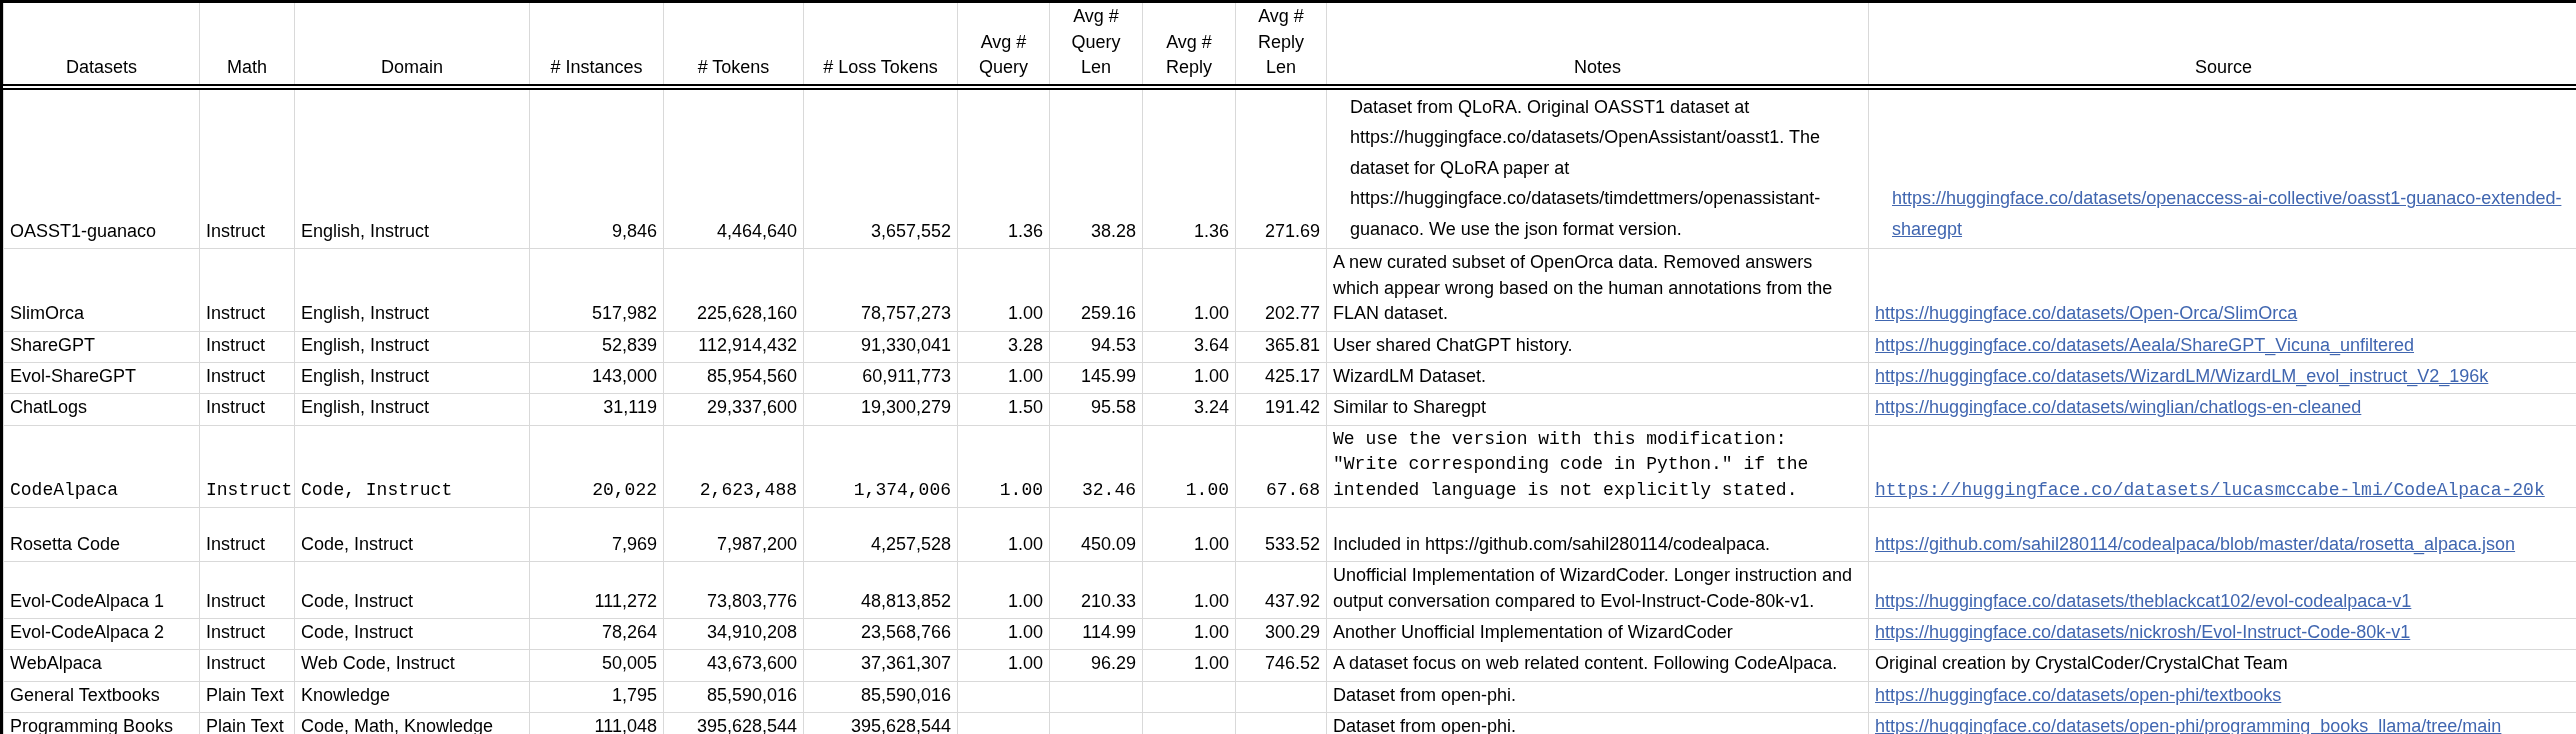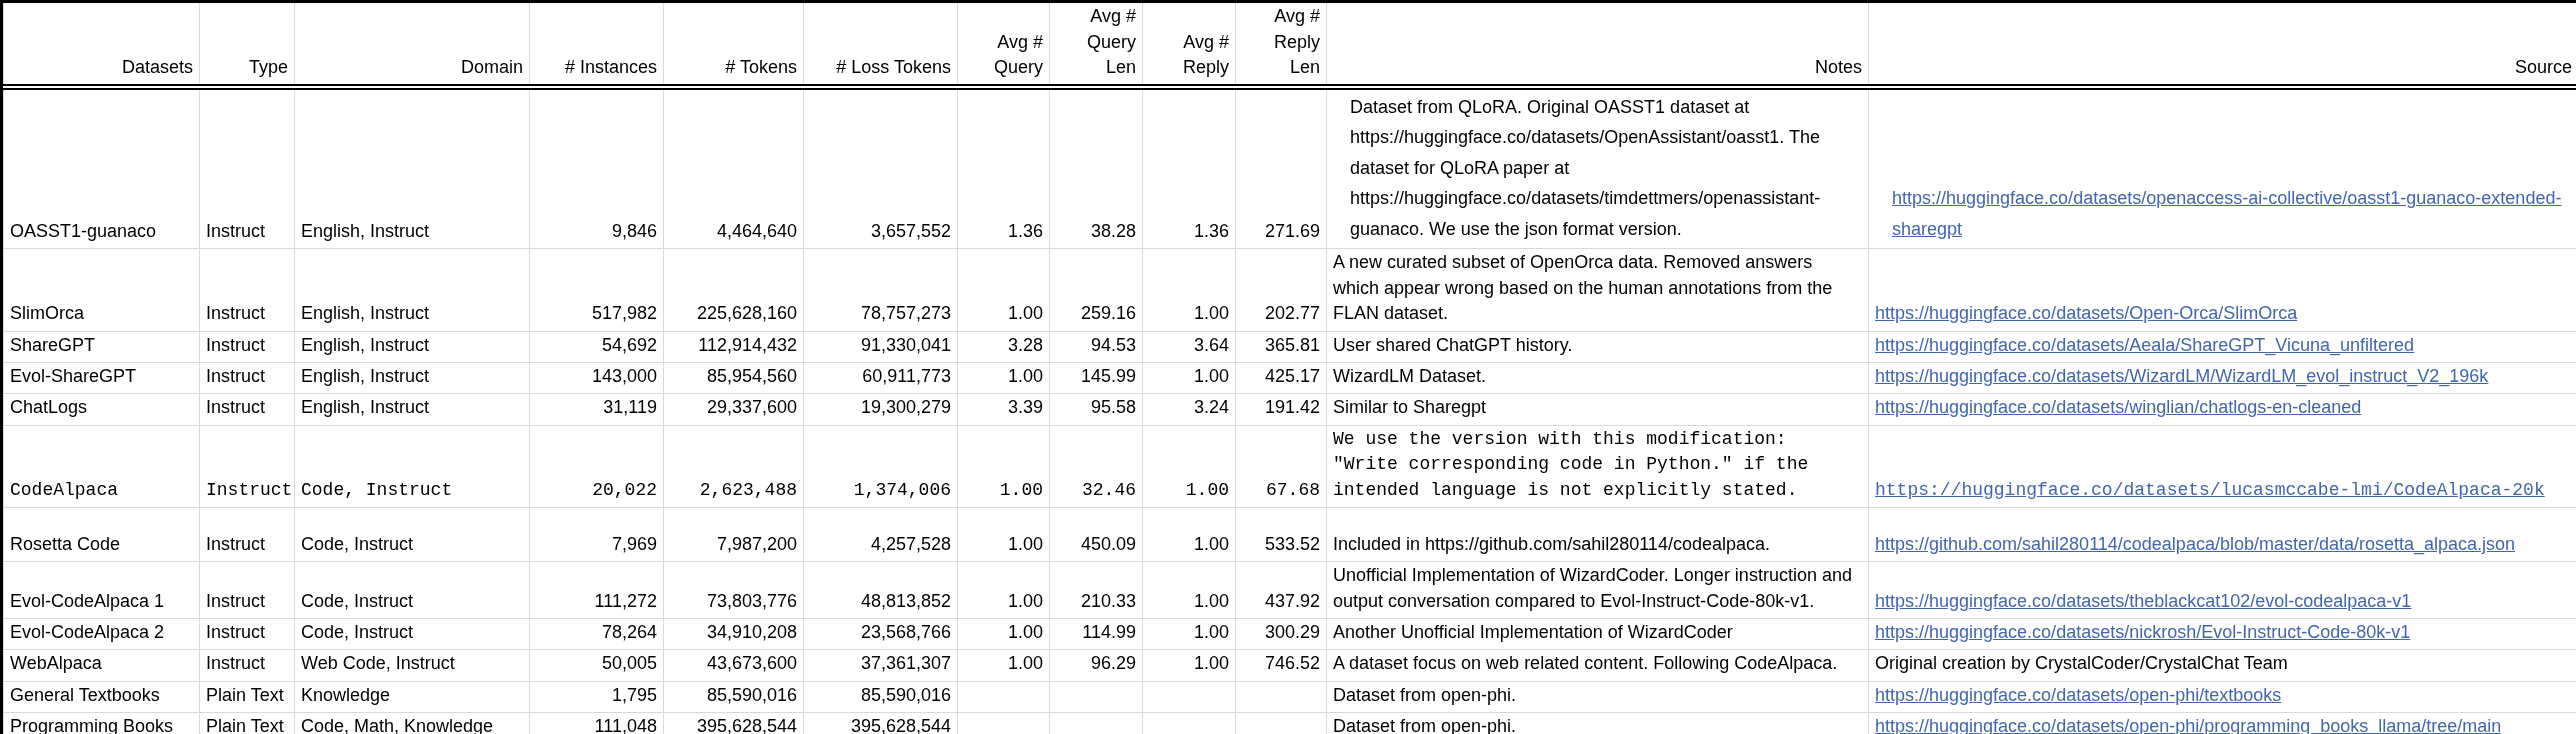--- a/index.html
+++ b/index.html
@@ -22,21 +22,21 @@
     border:1.8px solid #d9d9d9;
     vertical-align:bottom;
     padding:1.2px 6px 3.6px 6px;
     height:27px;
     box-sizing:border-box;
     overflow:hidden;
     line-height:1.42;
   }
   thead th{
     font-weight:normal;
-    text-align:right;
+    text-align:center;
     height:54px;
     border-top:none;
     border-bottom:6.5px double #000;
     white-space:normal;
     overflow-wrap:break-word;
   }
   td{white-space:nowrap;}
   td.num{text-align:right;}
   td.wrap{white-space:normal;overflow-wrap:break-word;word-break:break-word;}
   a{color:#4066b0;text-decoration:underline;cursor:pointer;}
@@ -62,21 +62,21 @@
       <col style="width:92px">
         <col style="width:93px">
         <col style="width:93px">
       <col style="width:91px">
         <col style="width:542px">
         <col style="width:710px">
     </colgroup>
     <thead>
       <tr id="header-row">
           <th>Datasets</th>
-          <th>Type</th>
+          <th>Math</th>
           <th>Domain</th>
           <th># Instances</th>
           <th># Tokens</th>
           <th># Loss Tokens</th>
           <th>Avg # Query</th>
           <th>Avg # Query Len</th>
           <th>Avg # Reply</th>
           <th>Avg # Reply Len</th>
           <th>Notes</th>
           <th>Source</th>
@@ -108,21 +108,21 @@
           <td class="num">259.16</td>
           <td class="num">1.00</td>
           <td class="num">202.77</td>
           <td class="wrap">A new curated subset of  OpenOrca data. Removed answers which appear wrong based on the human annotations from the FLAN dataset.</td>
           <td class="wrap"><a>https://huggingface.co/datasets/Open-Orca/SlimOrca</a></td>
         </tr>
         <tr>
           <td>ShareGPT</td>
           <td>Instruct</td>
           <td>English, Instruct</td>
-          <td class="num">54,692</td>
+          <td class="num">52,839</td>
           <td class="num">112,914,432</td>
           <td class="num">91,330,041</td>
           <td class="num">3.28</td>
           <td class="num">94.53</td>
           <td class="num">3.64</td>
           <td class="num">365.81</td>
           <td class="wrap">User shared ChatGPT history.</td>
           <td class="wrap"><a>https://huggingface.co/datasets/Aeala/ShareGPT_Vicuna_unfiltered</a></td>
         </tr>
         <tr>
@@ -139,21 +139,21 @@
           <td class="wrap">WizardLM Dataset.</td>
           <td class="wrap"><a>https://huggingface.co/datasets/WizardLM/WizardLM_evol_instruct_V2_196k</a></td>
         </tr>
         <tr>
           <td>ChatLogs</td>
           <td>Instruct</td>
           <td>English, Instruct</td>
           <td class="num">31,119</td>
           <td class="num">29,337,600</td>
           <td class="num">19,300,279</td>
-          <td class="num">3.39</td>
+          <td class="num">1.50</td>
           <td class="num">95.58</td>
           <td class="num">3.24</td>
           <td class="num">191.42</td>
           <td class="wrap">Similar to Sharegpt</td>
           <td class="wrap"><a>https://huggingface.co/datasets/winglian/chatlogs-en-cleaned</a></td>
         </tr>
         <tr>
           <td>CodeAlpaca</td>
           <td>Instruct</td>
           <td>Code, Instruct</td>

